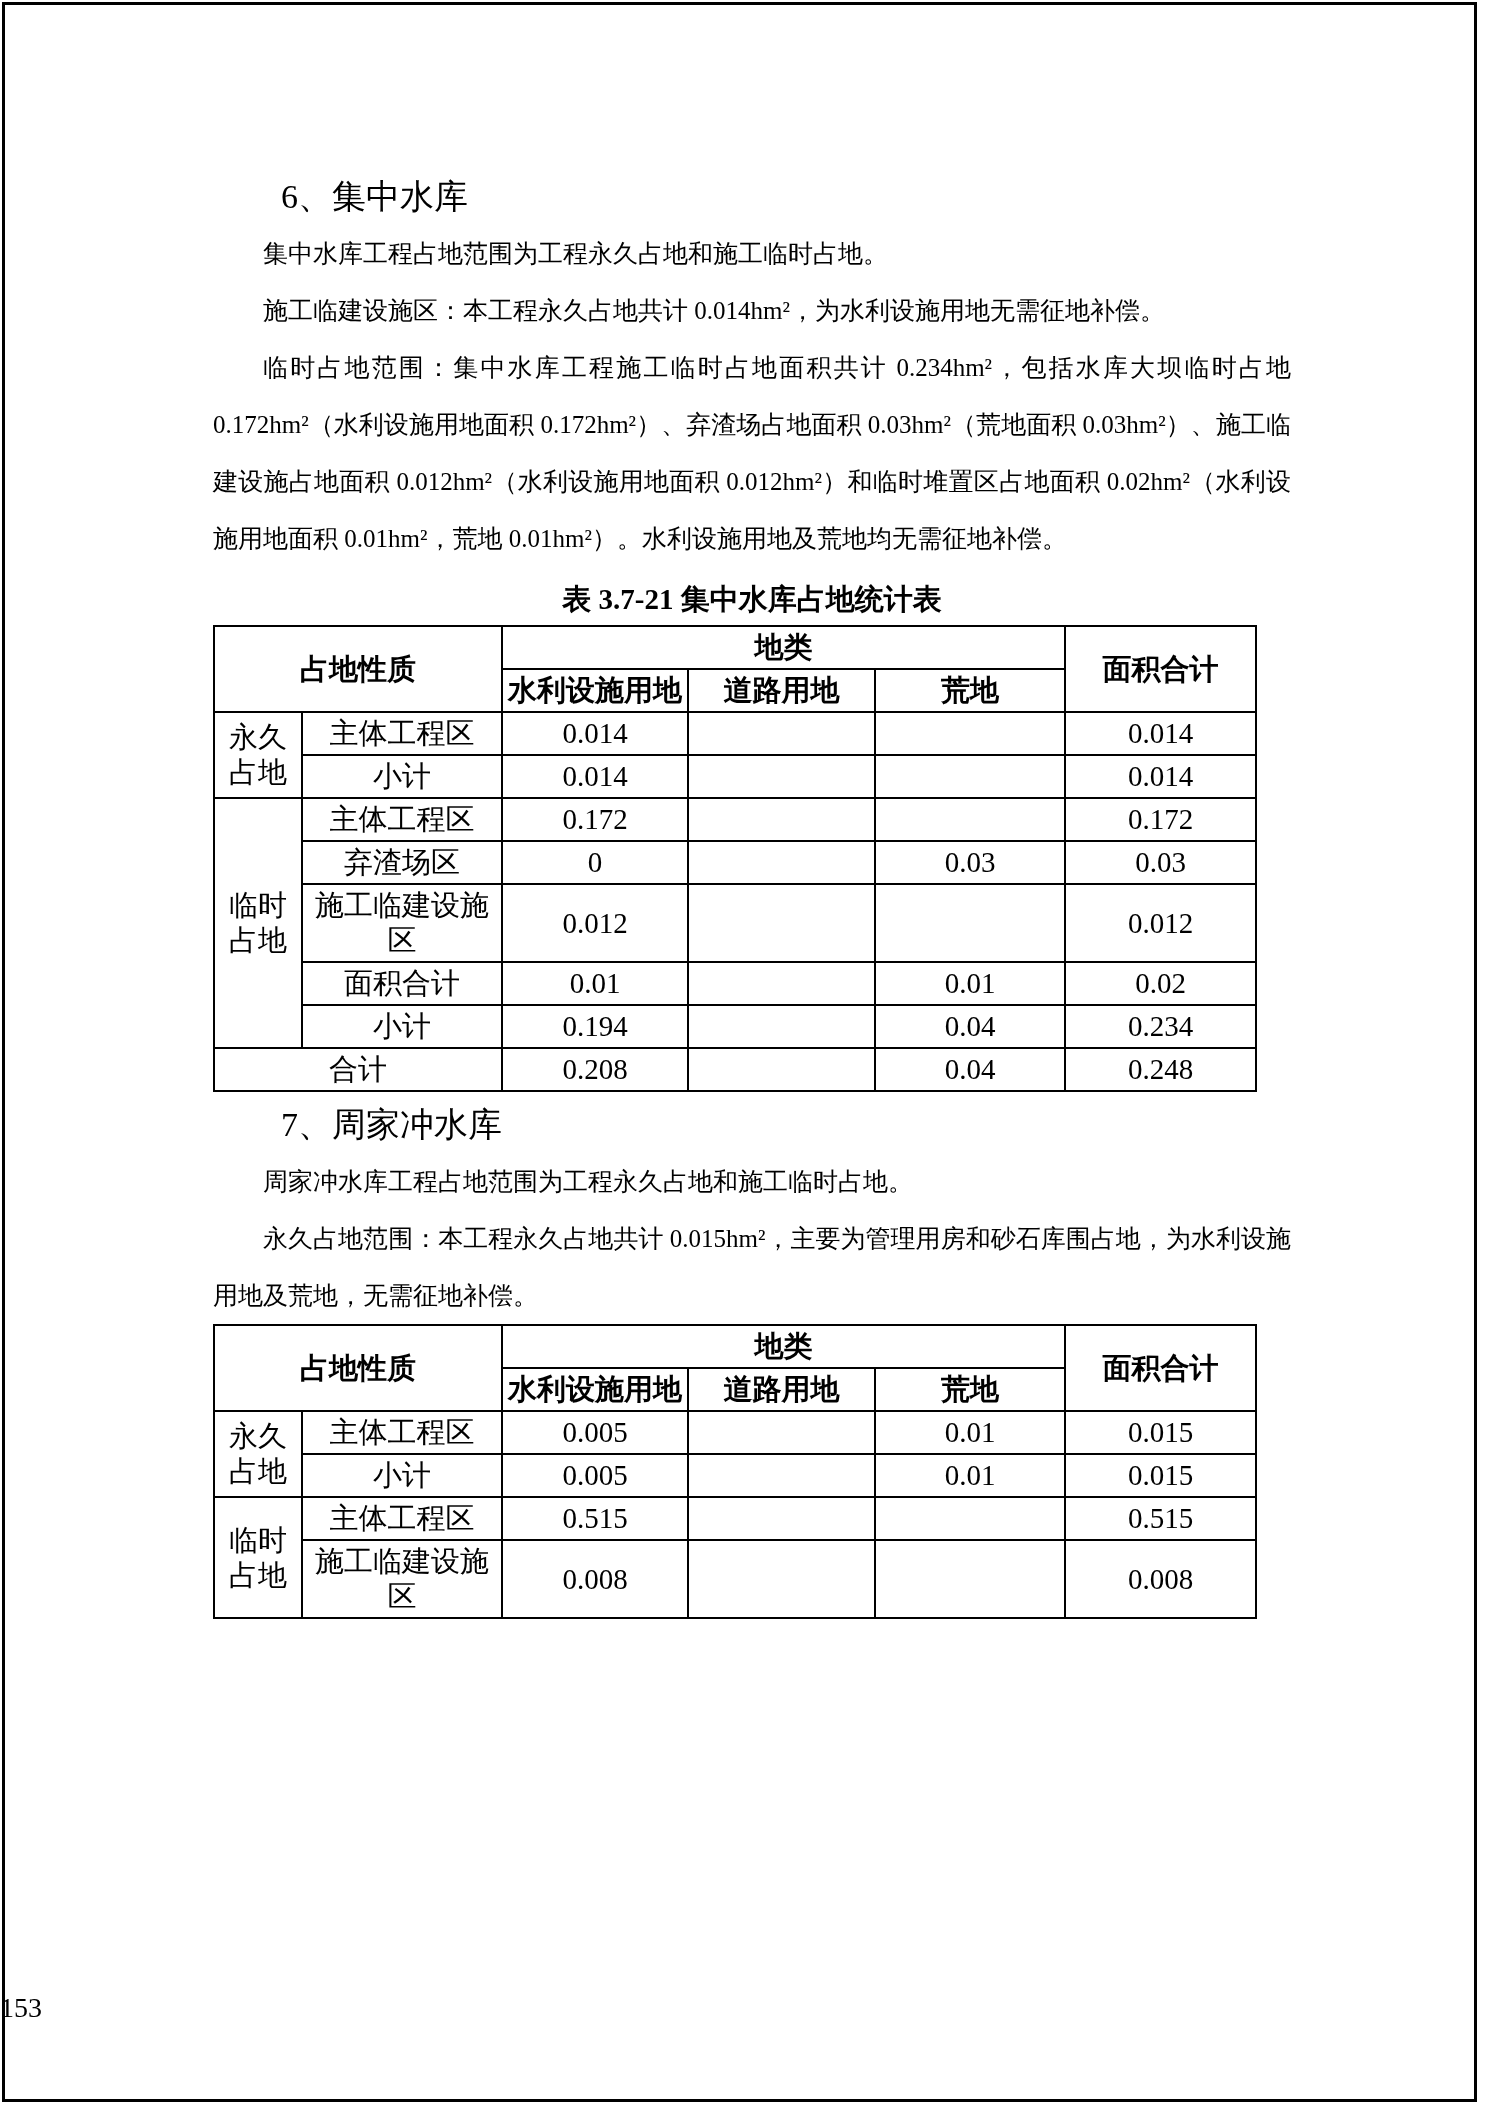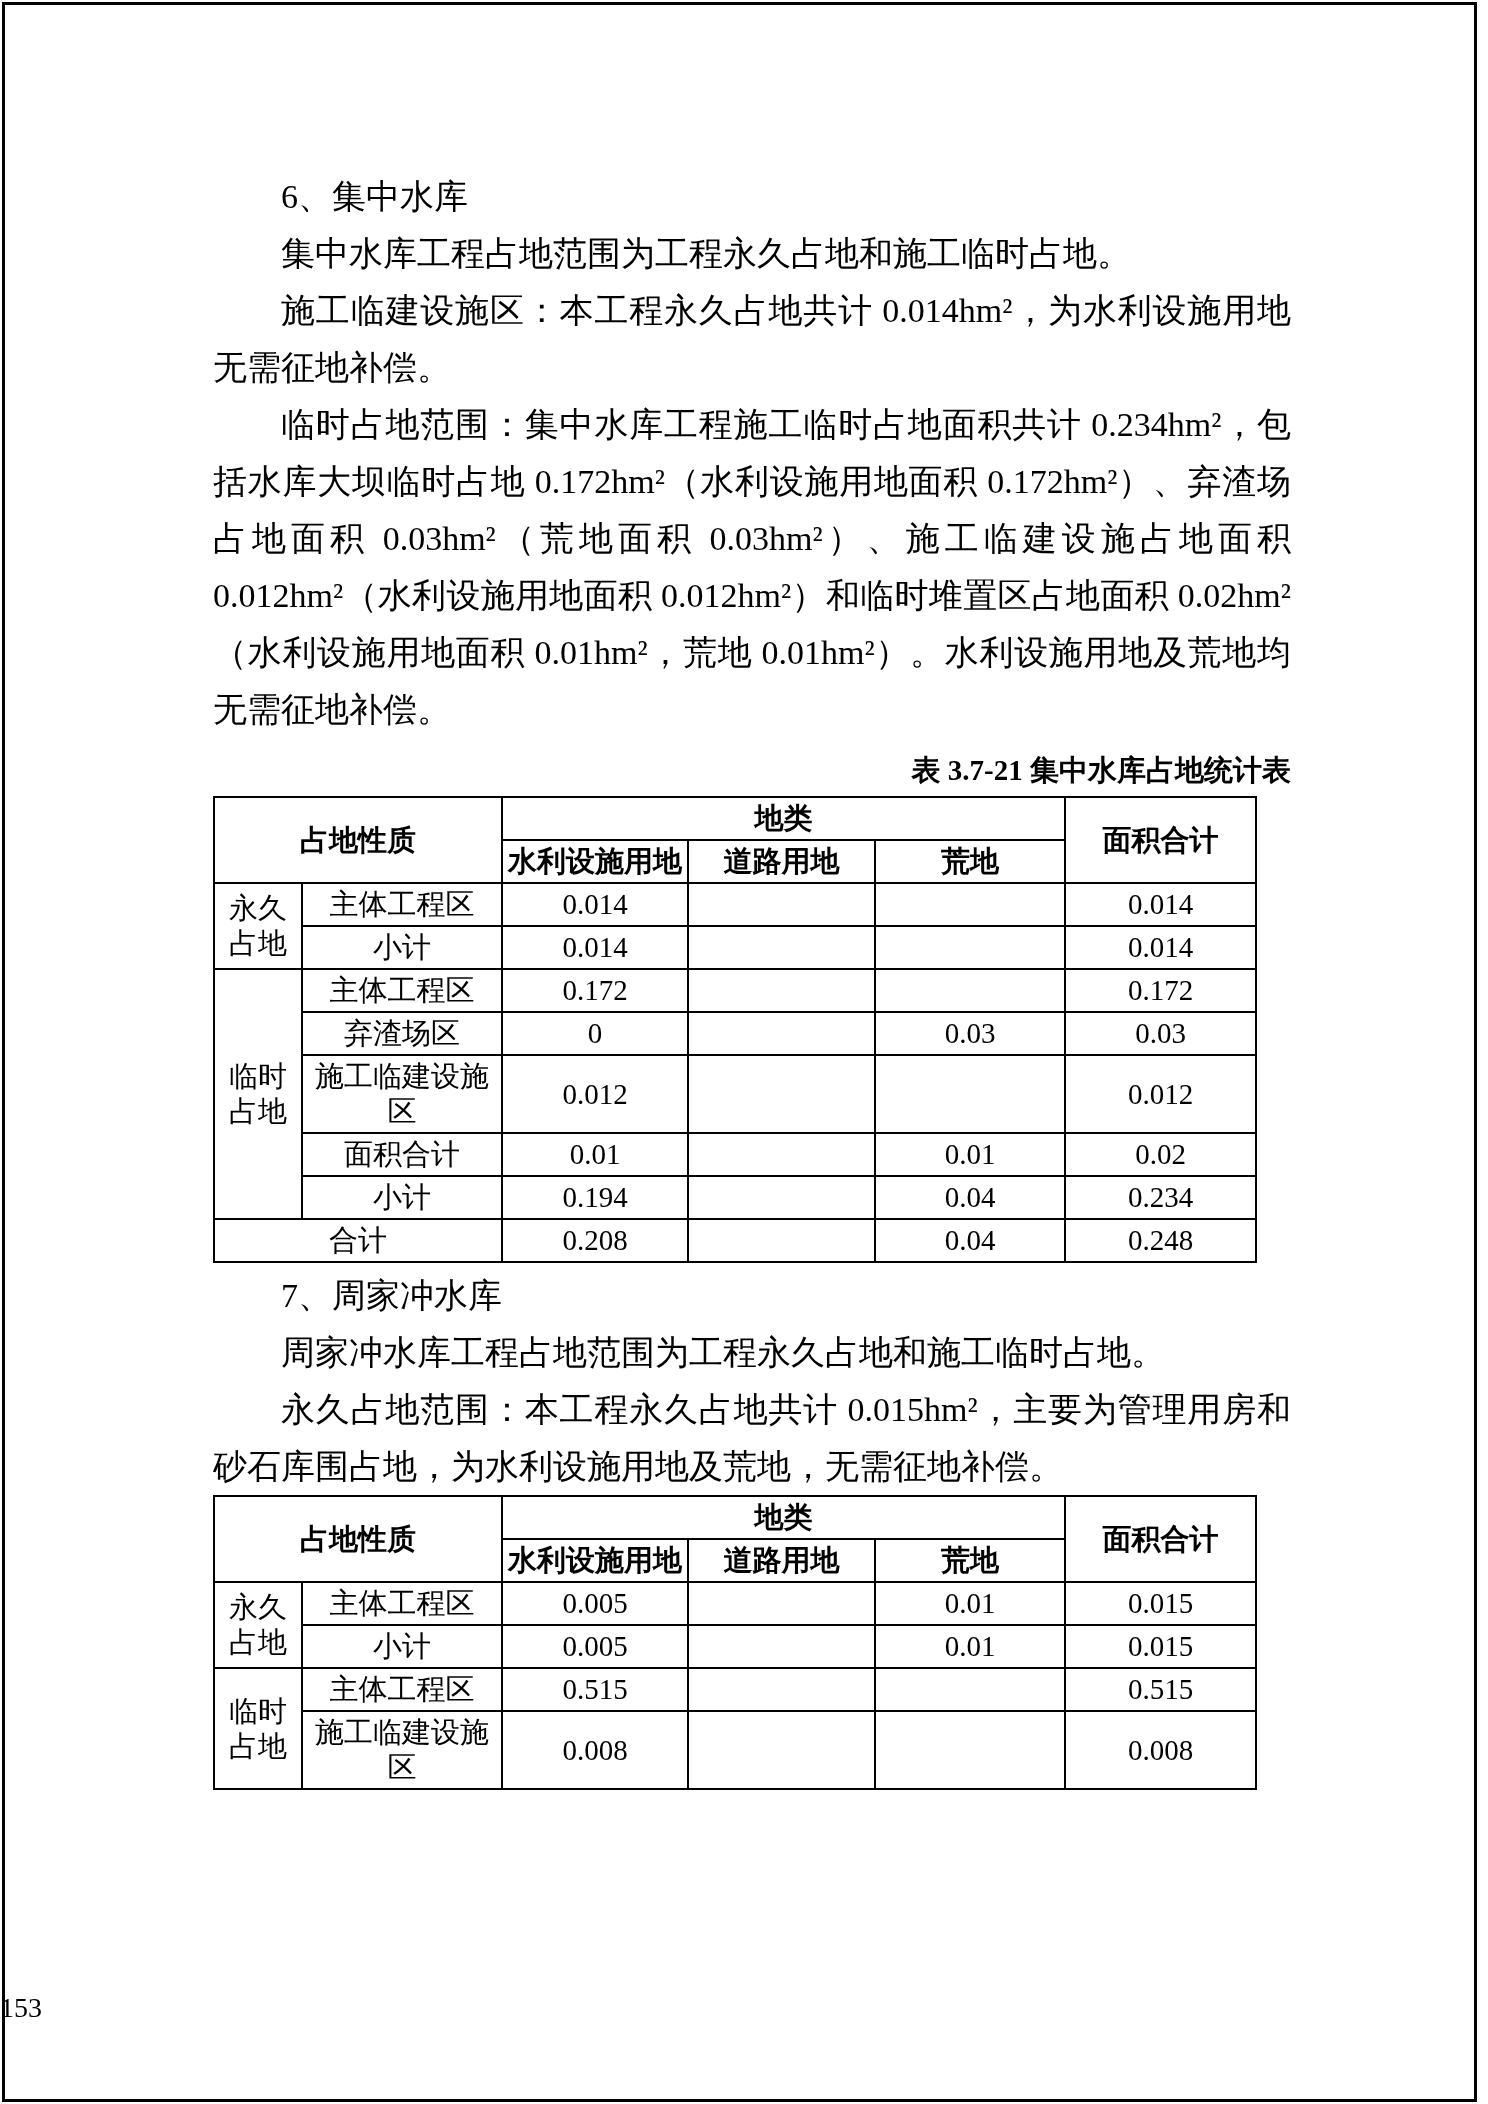--- a/index.html
+++ b/index.html
@@ -16,24 +16,24 @@
     position:absolute; left:2px; top:2px; right:2px; bottom:2px;
     border:3px solid #000;
   }
   .content {
     position:absolute; left:213px; top:168px; width:1078px;
   }
   .heading {
     font-size:34px; line-height:57px; text-indent:2em;
   }
   .para {
-    font-size:34px; line-height:57px; text-align:justify; text-indent:2em;
+    font-size:25px; line-height:57px; text-align:justify; text-indent:2em;
   }
   .table-title {
-    font-size:29px; line-height:36px; font-weight:700; text-align:right;
+    font-size:29px; line-height:36px; font-weight:700; text-align:center;
     margin-top:14px; margin-bottom:8px;
   }
   table.land {
     border-collapse:collapse; table-layout:fixed; width:1042px;
     margin-bottom:4px;
   }
   table.land th, table.land td {
     border:2px solid #000;
     font-size:29px; line-height:35px;
     text-align:center; vertical-align:middle;

